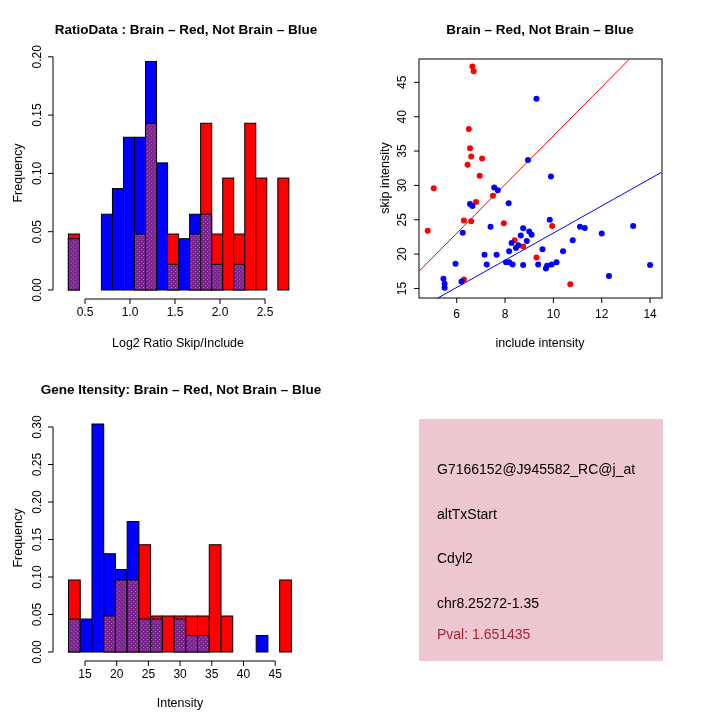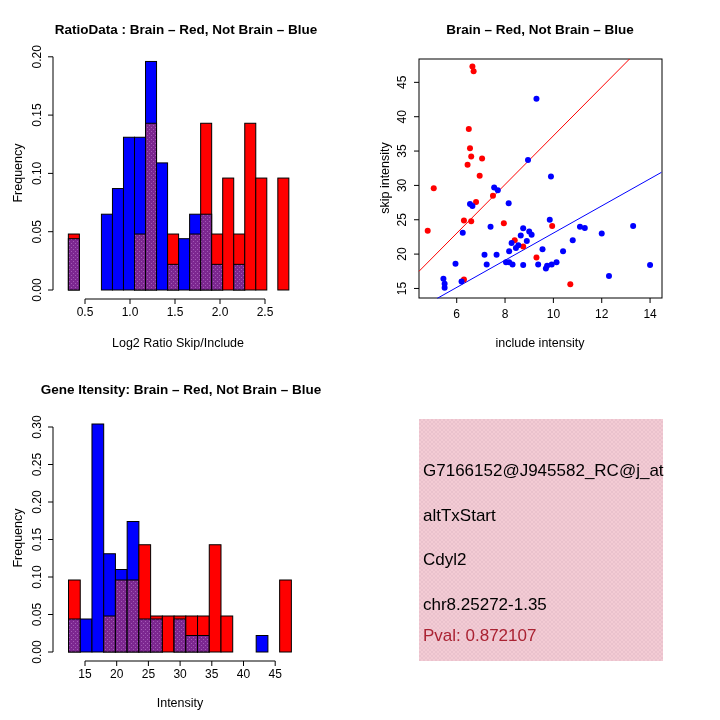--- a/index.html
+++ b/index.html
@@ -3,21 +3,21 @@
 <meta charset="utf-8">
 <style>
   html,body{margin:0;padding:0;background:#fff;}
   #canvas{position:relative;width:720px;height:720px;background:#ffffff;overflow:hidden;
           font-family:"Liberation Sans","DejaVu Sans",sans-serif;}
   .panel{position:absolute;width:360px;height:360px;}
   #p1{left:0;top:0;} #p2{left:360px;top:0;} #p3{left:0;top:360px;} #p4{left:360px;top:360px;}
   svg text{font-family:"Liberation Sans","DejaVu Sans",sans-serif;fill:#000;}
   #infobox{position:absolute;left:59px;top:59px;width:244px;height:242px;
            background:repeating-conic-gradient(#f3cbd4 0% 25%, #eac2cd 0% 50%) 0 0/4px 4px;}
-  .ib-line{position:absolute;left:4px;font-size:17px;color:#000;white-space:nowrap;letter-spacing:0px;}
+  .ib-line{position:absolute;left:18px;font-size:14px;color:#000;white-space:nowrap;letter-spacing:0px;}
   .ib-pval{color:#aa2232;}
 </style>
 </head>
 <body>
 
 <div id="canvas">
   <svg id="p1" class="panel" viewBox="0 0 360 360">
       <defs>
         <pattern id="chart-0-dots" patternUnits="userSpaceOnUse" width="4" height="4">
           <rect x="0" y="0" width="4" height="4" fill="#7c2790"></rect>
@@ -241,16 +241,16 @@
       <text x="181" y="34" text-anchor="middle" font-size="13.5" font-weight="700">Gene Itensity: Brain – Red, Not Brain – Blue</text>
       <text x="180" y="347" text-anchor="middle" font-size="12.5" font-weight="400">Intensity</text>
       <text x="22" y="178" text-anchor="middle" font-size="12.5" font-weight="400" transform="rotate(-90 22 178)">Frequency</text>
     </svg>
   <div id="p4" class="panel">
     <div id="infobox">
       <div class="ib-line" style="top:42px">G7166152@J945582_RC@j_at</div>
       <div class="ib-line" style="top:87px">altTxStart</div>
       <div class="ib-line" style="top:131px">Cdyl2</div>
       <div class="ib-line" style="top:176px">chr8.25272-1.35</div>
-      <div class="ib-line ib-pval" style="top:207px">Pval: 0.872107</div>
+      <div class="ib-line ib-pval" style="top:207px">Pval: 1.651435</div>
     </div>
   </div>
 </div>
 
 </body></html>

